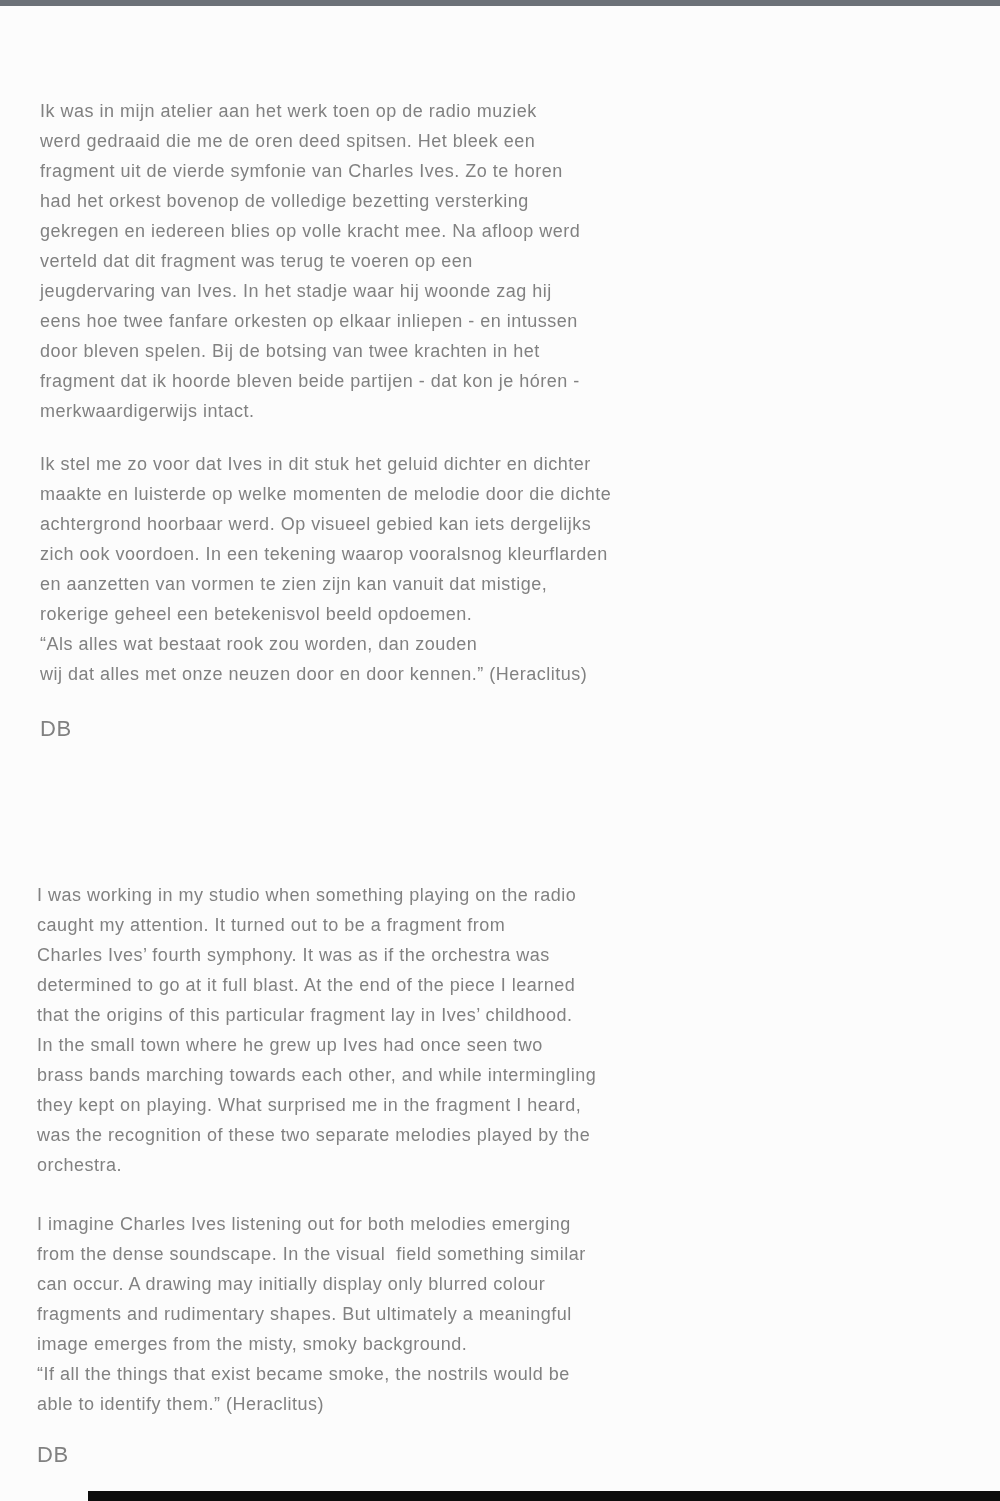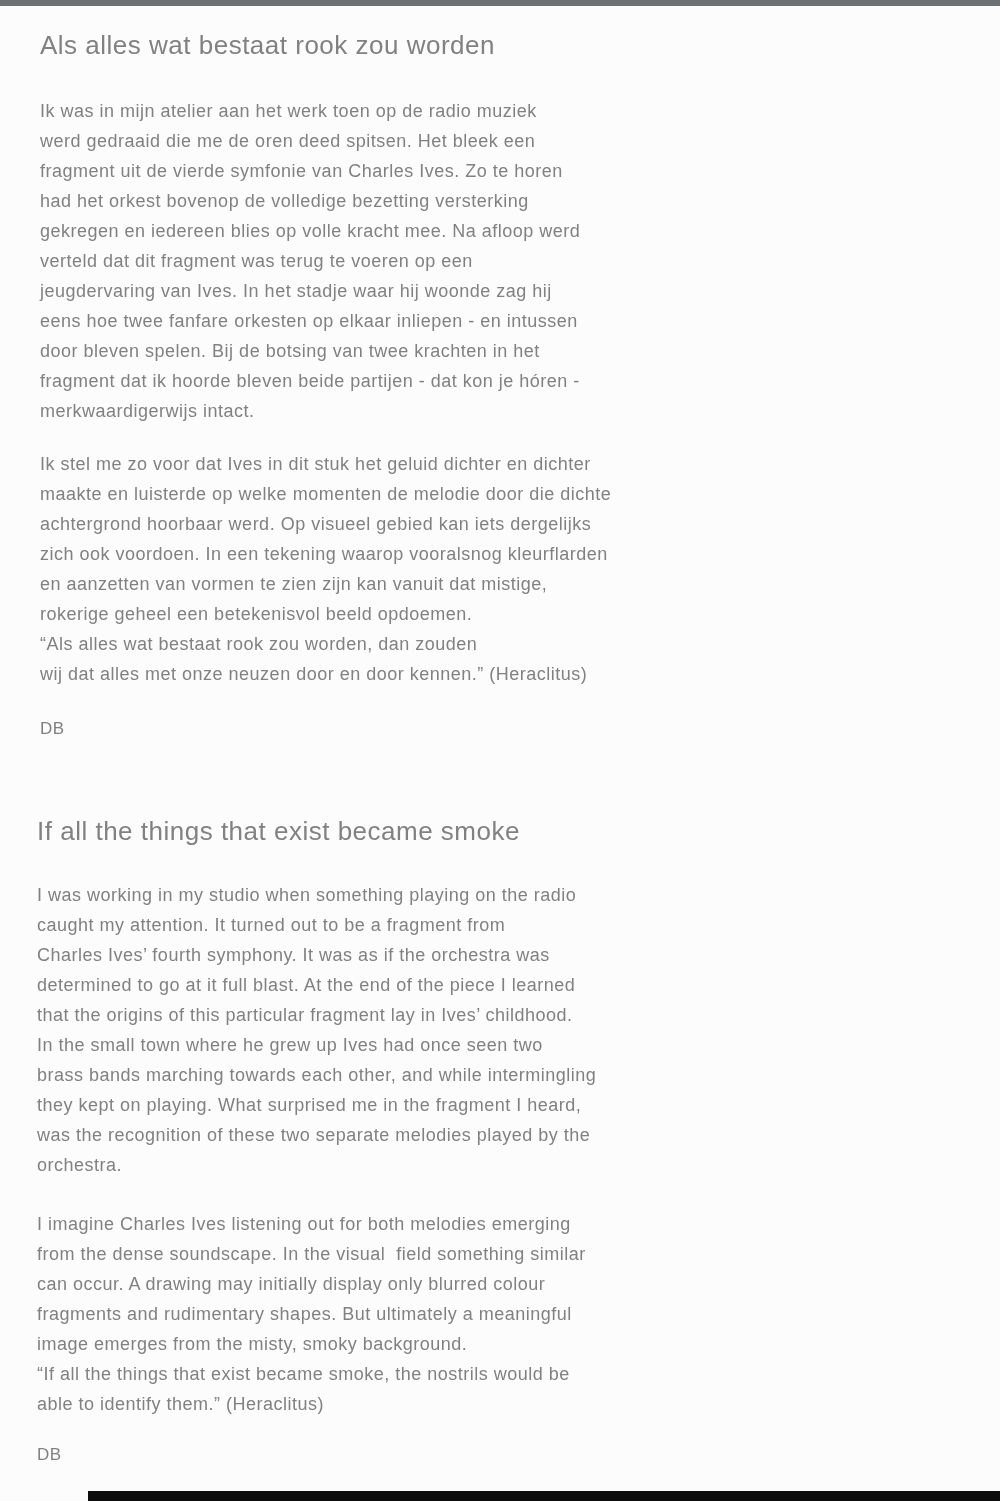--- a/index.html
+++ b/index.html
@@ -29,38 +29,36 @@
     position: absolute;
     left: 40px;
     font-size: 18px;
     line-height: 30px;
     letter-spacing: 0.5px;
     white-space: pre;
   }
   .text-block.en { left: 37px; }
   .line { height: 30px; white-space: pre; }
   .doc-title { font-size: 26px; }
-  .signature { font-size: 17px; }
+  .signature { font-size: 22px; }
 </style>
 </head>
 <body>
 
 <div class="page">
 
   <div class="top-bar"></div>
 
-  <div class="text-block doc-title" style="top:30px">Als alles wat bestaat rook zou worden</div>
 
   <div class="text-block" style="top:96px"><div class="line">Ik was in mijn atelier aan het werk toen op de radio muziek</div><div class="line">werd gedraaid die me de oren deed spitsen. Het bleek een</div><div class="line">fragment uit de vierde symfonie van Charles Ives. Zo te horen</div><div class="line">had het orkest bovenop de volledige bezetting versterking</div><div class="line">gekregen en iedereen blies op volle kracht mee. Na afloop werd</div><div class="line">verteld dat dit fragment was terug te voeren op een</div><div class="line">jeugdervaring van Ives. In het stadje waar hij woonde zag hij</div><div class="line">eens hoe twee fanfare orkesten op elkaar inliepen - en intussen</div><div class="line">door bleven spelen. Bij de botsing van twee krachten in het</div><div class="line">fragment dat ik hoorde bleven beide partijen - dat kon je hóren -</div><div class="line">merkwaardigerwijs intact.</div></div>
 
   <div class="text-block" style="top:449px"><div class="line">Ik stel me zo voor dat Ives in dit stuk het geluid dichter en dichter</div><div class="line">maakte en luisterde op welke momenten de melodie door die dichte</div><div class="line">achtergrond hoorbaar werd. Op visueel gebied kan iets dergelijks</div><div class="line">zich ook voordoen. In een tekening waarop vooralsnog kleurflarden</div><div class="line">en aanzetten van vormen te zien zijn kan vanuit dat mistige,</div><div class="line">rokerige geheel een betekenisvol beeld opdoemen.</div><div class="line">“Als alles wat bestaat rook zou worden, dan zouden</div><div class="line">wij dat alles met onze neuzen door en door kennen.” (Heraclitus)</div></div>
 
   <div class="text-block signature" style="top:714px">DB</div>
 
-  <div class="text-block en doc-title" style="top:816px">If all the things that exist became smoke</div>
 
   <div class="text-block en" style="top:880px"><div class="line">I was working in my studio when something playing on the radio</div><div class="line">caught my attention. It turned out to be a fragment from</div><div class="line">Charles Ives’ fourth symphony. It was as if the orchestra was</div><div class="line">determined to go at it full blast. At the end of the piece I learned</div><div class="line">that the origins of this particular fragment lay in Ives’ childhood.</div><div class="line">In the small town where he grew up Ives had once seen two</div><div class="line">brass bands marching towards each other, and while intermingling</div><div class="line">they kept on playing. What surprised me in the fragment I heard,</div><div class="line">was the recognition of these two separate melodies played by the</div><div class="line">orchestra.</div></div>
 
   <div class="text-block en" style="top:1209px"><div class="line">I imagine Charles Ives listening out for both melodies emerging</div><div class="line">from the dense soundscape. In the visual  field something similar</div><div class="line">can occur. A drawing may initially display only blurred colour</div><div class="line">fragments and rudimentary shapes. But ultimately a meaningful</div><div class="line">image emerges from the misty, smoky background.</div><div class="line">“If all the things that exist became smoke, the nostrils would be</div><div class="line">able to identify them.” (Heraclitus)</div></div>
 
   <div class="text-block en signature" style="top:1440px">DB</div>
 
   <div class="bottom-bar"></div>
 
 </div>

